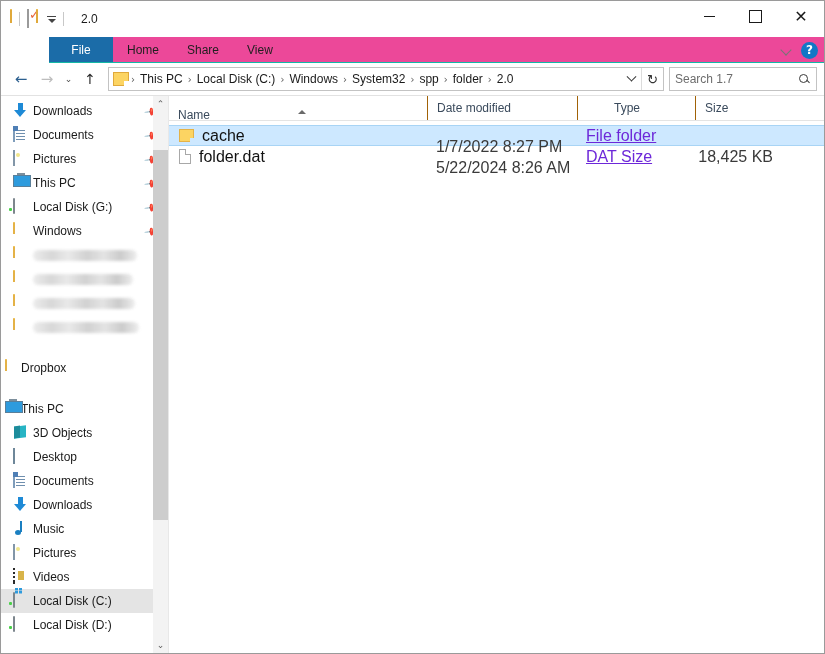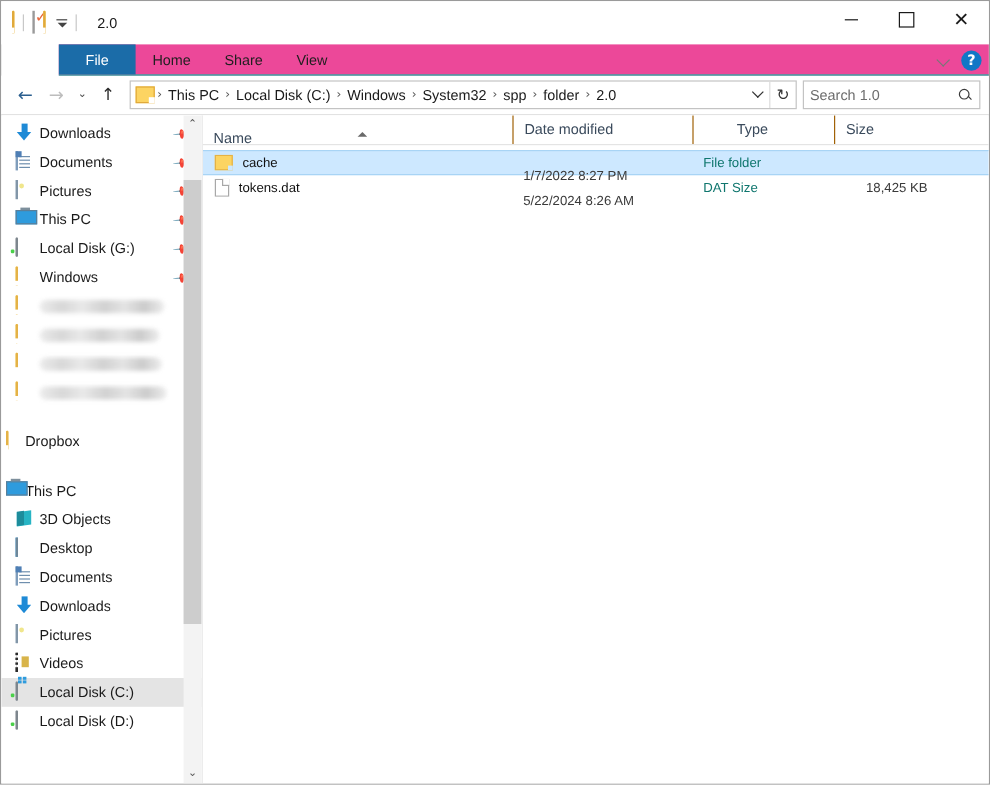--- a/index.html
+++ b/index.html
@@ -421,36 +421,36 @@
   .sortcaret {
     position: absolute; left: 50%; top: 1px;
     width: 0; height: 0;
     border-left: 4px solid transparent;
     border-right: 4px solid transparent;
     border-bottom: 4px solid #6a6a6a;
   }
   .rows { flex: 1 1 auto; padding-top: 4px; }
   .row {
     height: 21px; display: flex; align-items: center;
-    font-size: 11px; color: #111111;
+    font-size: 16px; color: #111111;
   }
   .row.selected {
     background: #cde8ff;
     border-top: 1px solid #a8d4f5;
     border-bottom: 1px solid #a8d4f5;
     height: 21px;
   }
   .cell { padding-left: 9px; white-space: nowrap; overflow: hidden; }
   .cell.c-name {
     width: 258px; flex: 0 0 258px;
     display: flex; align-items: center; gap: 8px;
     padding-left: 10px;
   }
   .cell.c-date { width: 150px; flex: 0 0 150px; color: #3a3a3a; margin-top: 22px; }
-  .cell.c-type { width: 118px; flex: 0 0 118px; color: #0f766e; }
+  .cell.c-type { width: 118px; flex: 0 0 118px; color: #6d28d9; text-decoration: underline; }
   .cell.c-size {
     width: 87px; flex: 0 0 87px; color: #3a3a3a;
     text-align: right; padding-right: 9px; padding-left: 0;
   }
   .file-ico-folder {
     width: 15px; height: 13px; background: #fcd462;
     border: 1px solid #e4b247; position: relative; flex: 0 0 auto;
   }
   .file-ico-folder::after {
     content: ""; position: absolute; right: -1px; bottom: -1px;
@@ -581,21 +581,21 @@
 
       <span class="addr-right">
         <span class="addr-drop">
             <span class="ch"></span>
           </span>
         <span class="addr-refresh">↻</span>
       </span>
     </div>
 
     <div class="searchbox">
-      <span class="search-ph">Search 1.0</span>
+      <span class="search-ph">Search 1.7</span>
       <span class="search-ico"></span>
     </div>
   </div>
 
   <div class="body">
 
     <div class="sidebar">
       <div class="nav-list">
 
         <div class="nav-item">
@@ -673,20 +673,24 @@
           <span class="nav-ico"><span class="i-desktop"></span></span>
           <span class="nav-label">Desktop</span>
         </div>
         <div class="nav-item">
           <span class="nav-ico"><span class="i-doc"></span></span>
           <span class="nav-label">Documents</span>
         </div>
         <div class="nav-item">
           <span class="nav-ico"><span class="i-download"></span></span>
           <span class="nav-label">Downloads</span>
+        </div>
+        <div class="nav-item">
+          <span class="nav-ico"><span class="i-music"></span></span>
+          <span class="nav-label">Music</span>
         </div>
         <div class="nav-item">
           <span class="nav-ico"><span class="i-pic"></span></span>
           <span class="nav-label">Pictures</span>
         </div>
         <div class="nav-item">
           <span class="nav-ico"><span class="i-video"><span class="inner"></span></span></span>
           <span class="nav-label">Videos</span>
         </div>
         <div class="nav-item selected">
@@ -731,21 +735,21 @@
             <span class="file-ico-folder"></span>
             <span>cache</span>
           </span>
           <span class="cell c-date">1/7/2022 8:27 PM</span>
           <span class="cell c-type">File folder</span>
           <span class="cell c-size"></span>
         </div>
         <div class="row">
           <span class="cell c-name">
             <span class="file-ico-dat"></span>
-            <span>tokens.dat</span>
+            <span>folder.dat</span>
           </span>
           <span class="cell c-date">5/22/2024 8:26 AM</span>
           <span class="cell c-type">DAT Size</span>
           <span class="cell c-size">18,425 KB</span>
         </div>
       </div>
     </div>
   </div>
 
 

